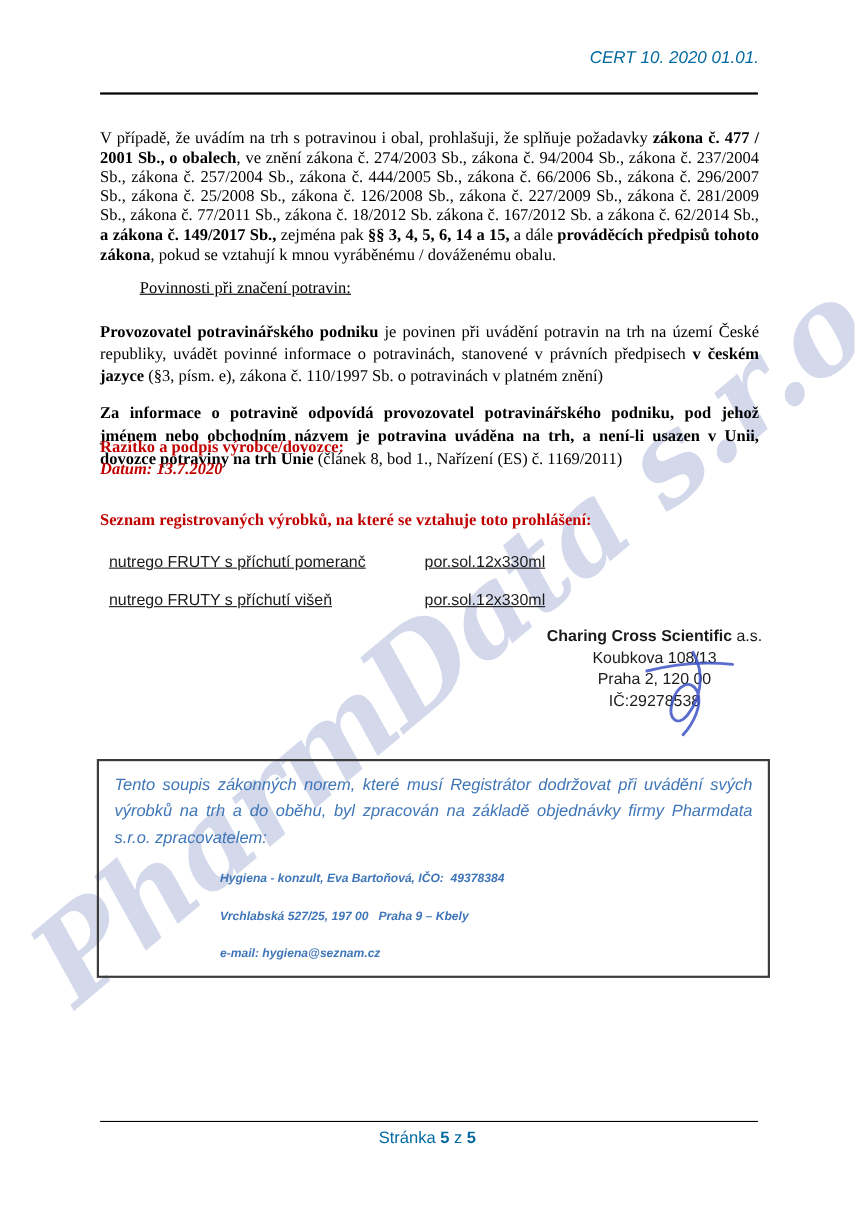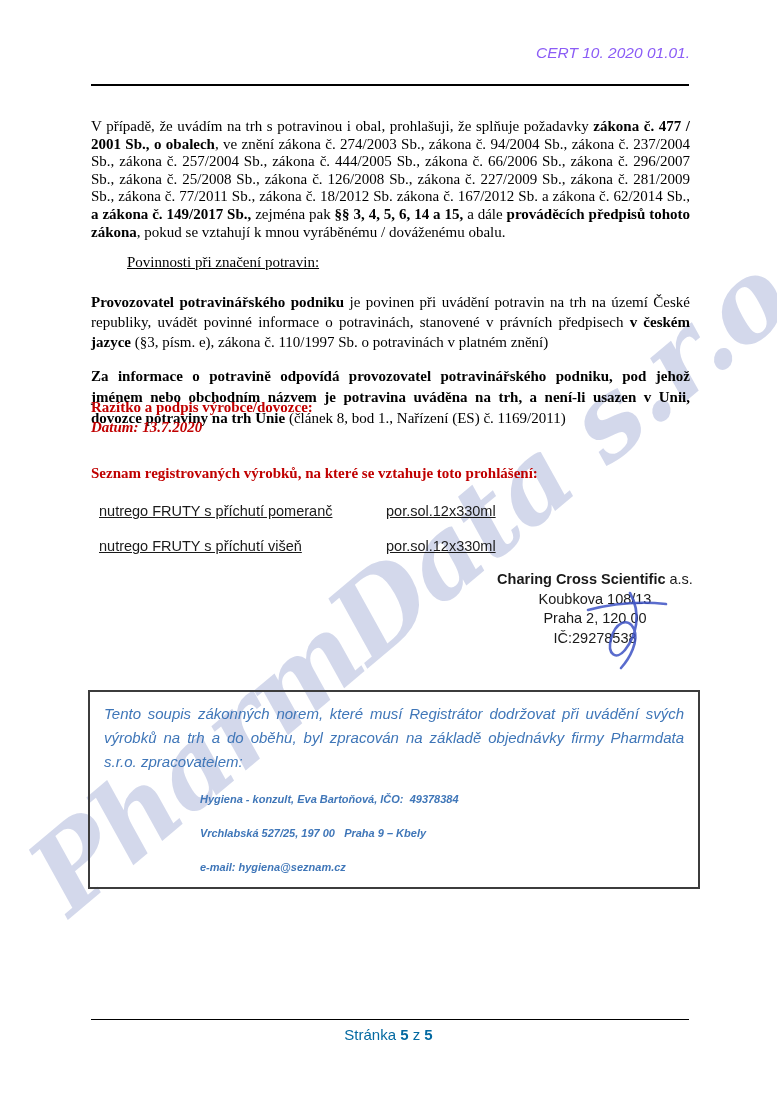--- a/index.html
+++ b/index.html
@@ -13,21 +13,21 @@
     position:absolute;left:-60px;top:520px;width:900px;height:160px;
     transform:rotate(-40deg);transform-origin:center;
     font-family:"DejaVu Serif",serif;font-style:italic;font-weight:700;
     font-size:108px;line-height:160px;white-space:nowrap;letter-spacing:-2px;
     color:rgba(150,163,207,0.42);z-index:0;user-select:none;pointer-events:none;
   }
   .content{position:relative;z-index:1;}
   
   .cert{
     position:absolute;top:44px;right:87px;
-    font-family:"Liberation Sans",sans-serif;font-style:italic;font-size:15.5px;color:#8b5cf6;
+    font-family:"Liberation Sans",sans-serif;font-style:italic;font-size:15.5px;color:#0369a1;
   }
   .rule-top{position:absolute;left:91px;right:88px;top:84px;border-top:2px solid #000;}
   
   .para{position:absolute;left:91px;width:599px;text-align:justify;font-size:15px;}
   .p1{top:103px;line-height:17.6px;}
   .h-marking{
     position:absolute;left:91px;top:254px;font-size:15px;font-weight:normal;text-decoration:underline;margin-left:36px;
   }
   .p2{top:277px;line-height:20px;}
   .p3{top:351px;line-height:21px;}

